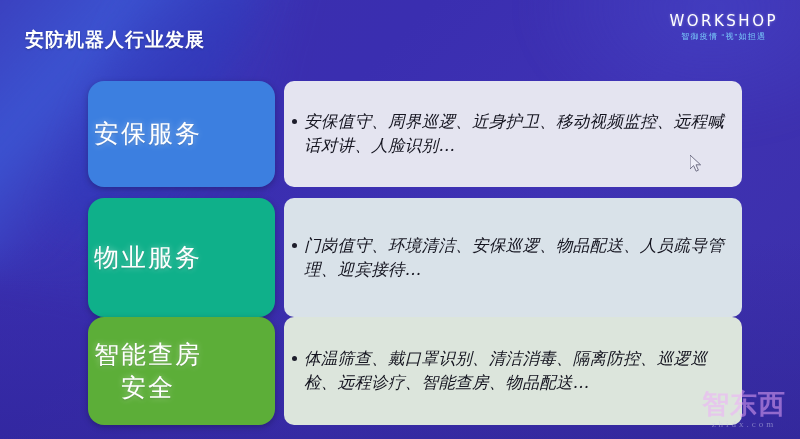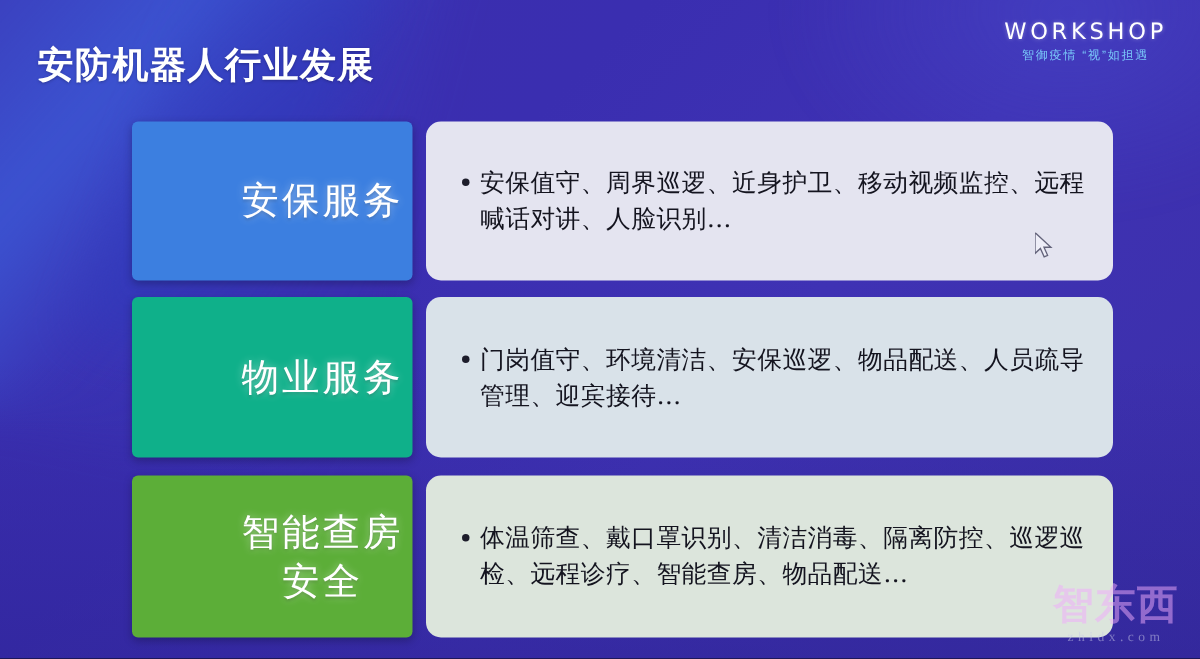--- a/index.html
+++ b/index.html
@@ -57,21 +57,21 @@
     bottom: 0;
     height: 200px;
     background: linear-gradient(180deg, rgba(40,30,140,0) 0%, rgba(42,32,142,0.45) 100%);
   }
 
   
   .title {
     position: absolute;
     left: 25px;
     top: 27px;
-    font-size: 24px;
+    font-size: 19px;
     font-weight: bold;
     color: #ffffff;
     letter-spacing: 1px;
     white-space: nowrap;
     text-shadow: 0 1px 2px rgba(0,0,0,0.25);
   }
 
   
   .brand {
     position: absolute;
@@ -99,24 +99,24 @@
 
   
   .row {
     position: absolute;
     left: 88px;
     display: flex;
     align-items: stretch;
   }
   .cat-card {
     width: 187px;
-    border-radius: 4px;
+    border-radius: 16px;
     display: flex;
     align-items: center;
-    justify-content: flex-end;
+    justify-content: flex-start;
     text-align: center;
     box-sizing: border-box;
     padding: 4px 6px;
     box-shadow: 0 2px 6px rgba(0,0,0,0.25);
   }
   .cat-label {
     color: #ffffff;
     font-size: 25px;
     font-weight: 400;
     line-height: 1.34;
@@ -124,21 +124,22 @@
     text-shadow: 0 0 6px rgba(255,255,255,0.45), 0 1px 2px rgba(0,0,0,0.18);
     font-family: "DejaVu Serif", serif;
   }
   .detail-panel {
     width: 458px;
     margin-left: 9px;
     border-radius: 10px;
     box-sizing: border-box;
     display: flex;
     align-items: center;
-    padding: 6px 14px 6px 24px;
+    padding: 6px 14px 6px 8px;
+    font-style: italic;
   }
   .bullet-line {
     display: flex;
     align-items: flex-start;
   }
   .bullet-dot {
     flex: 0 0 auto;
     width: 5px;
     height: 5px;
     border-radius: 50%;
@@ -148,21 +149,21 @@
   .detail-text {
     color: #14141f;
     font-size: 16.5px;
     line-height: 1.45;
     letter-spacing: 0.3px;
     font-family: "DejaVu Serif", serif;
   }
 
   
   #row-1 { top: 81px;  height: 106px; }
-  #row-2 { top: 198px; height: 107px; }
+  #row-2 { top: 198px; height: 119px; }
   #row-3 { top: 317px; height: 108px; }
 
   
   .cursor {
     position: absolute;
     left: 690px;
     top: 155px;
     width: 14px;
     height: 18px;
     pointer-events: none;

